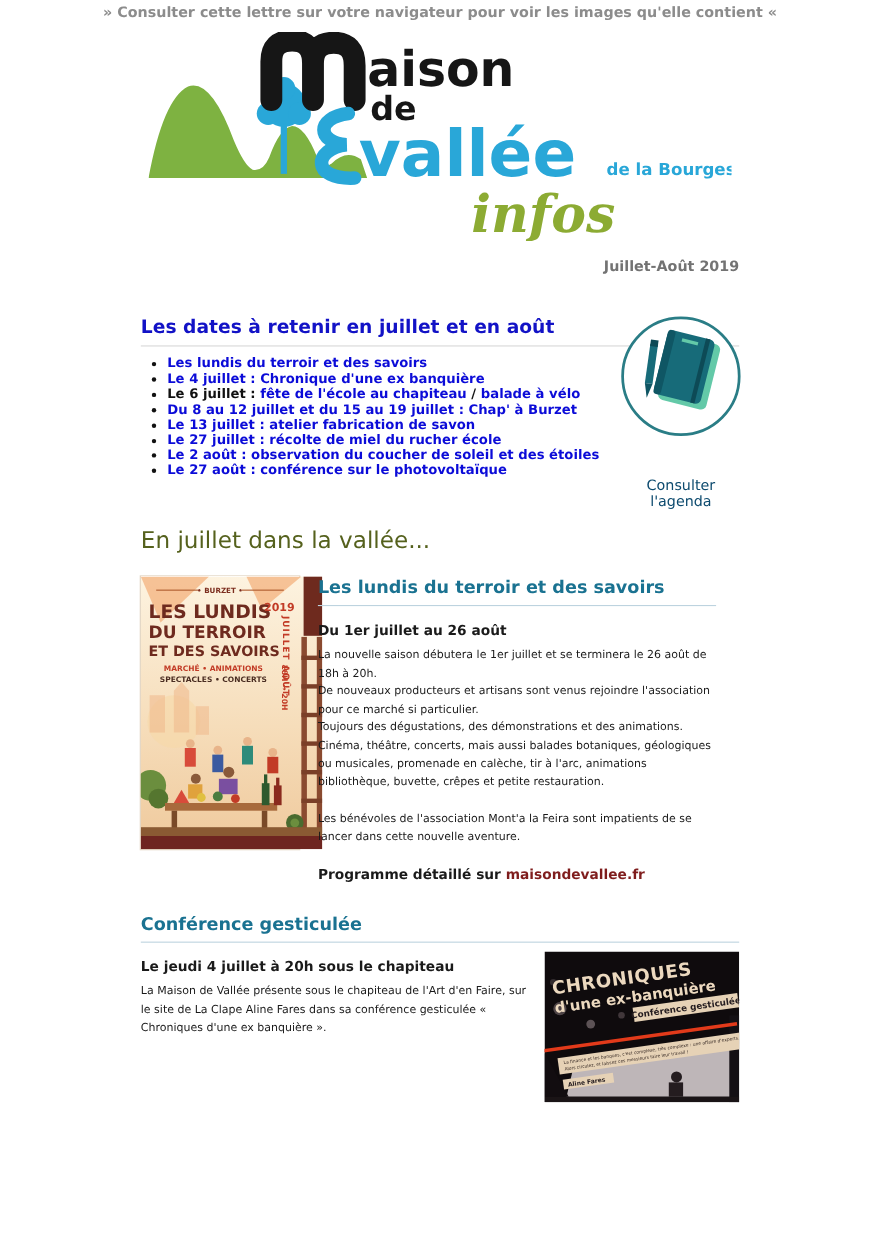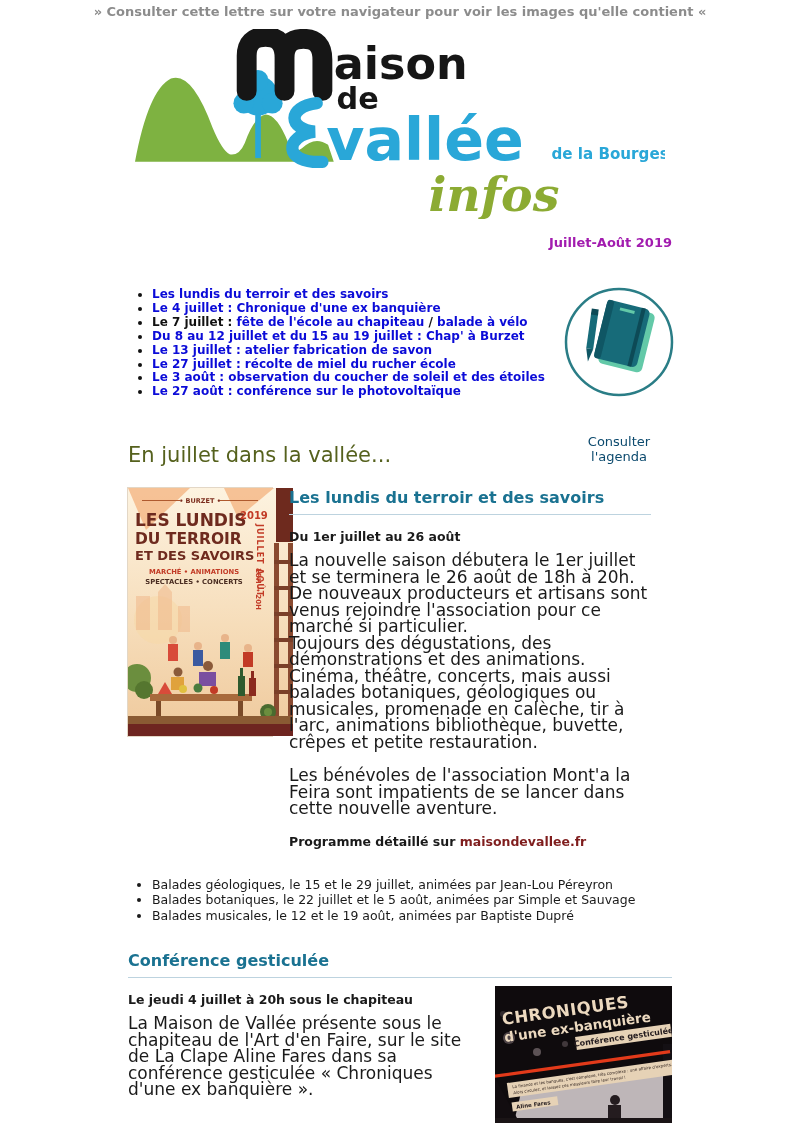--- a/index.html
+++ b/index.html
@@ -2,38 +2,38 @@
 <html><head>
 <meta charset="utf-8">
 <style>
   html,body{margin:0;padding:0;background:#ffffff;}
   body{width:800px;height:1132px;font-family:"DejaVu Sans","Liberation Sans",sans-serif;color:#1a1a1a;}
   .page{position:relative;width:800px;height:1132px;overflow:hidden;background:#fff;}
   .topbar{padding-top:4px;text-align:center;font-size:13px;font-weight:bold;color:#8c8c8c;}
   .content{width:544px;margin:0 auto;position:relative;}
   .logo-block{margin-top:10px;height:192px;}
   .logo-block svg{display:block;margin:0 auto;}
-  .issue{margin-top:14px;text-align:right;font-size:13px;font-weight:bold;color:#a21caf;}
+  .issue{margin-top:14px;text-align:right;font-size:13px;font-weight:bold;color:#737373;}
   
   .sec-dates{position:relative;margin-top:38px;}
   .dates-title{margin:0;font-size:17px;font-weight:bold;color:#1212c6;padding-bottom:6px;border-bottom:1px solid #d8d8d8;}
   ul.dates{margin:9px 0 0 0;padding-left:24px;list-style:disc;}
   ul.dates li{font-size:12px;font-weight:bold;line-height:13.9px;color:#111;}
   .lnk{color:#0b0bd8;}
   .agenda{position:absolute;right:-6px;top:-2px;width:118px;text-align:center;z-index:3;}
   .agenda-label{margin-top:32px;font-size:13px;color:#0c4a6e;}
   
   .july-title{margin:44px 0 0 0;font-size:21px;font-weight:normal;color:#55611d;}
   
   .cols{display:flex;margin-top:21px;}
   .poster-wrap{flex:none;width:144px;height:248px;box-shadow:0 0 0 1px #e3d7c6;}
   .rcol{margin-left:17px;width:362px;}
   .teal-title{margin:0;font-size:16px;font-weight:bold;color:#1a7291;padding-bottom:7px;border-bottom:1px solid #bdd3df;}
   .bold-line{margin:14px 0 8px 0;font-size:12.5px;font-weight:bold;}
-  p.body{margin:0 0 17px 0;font-size:17px;line-height:16.5px;white-space:pre-line;}
+  p.body{margin:0 0 17px 0;font-size:10px;line-height:16.5px;white-space:pre-line;}
   .program{font-size:12.5px;font-weight:bold;margin:0;}
   .plink{color:#7f1d1d;margin-top:48px;}
   
   .sec{margin-top:28px;}
   .intro{margin:11px 0 6px 0;font-size:12.5px;}
   ul.plain{margin:6px 0 0 0;padding-left:24px;}
   ul.plain li{font-size:12.5px;line-height:15.5px;}
   
   .conf-cols{display:flex;margin-top:0;}
   .lcol{width:355px;}
@@ -65,20 +65,21 @@
         <path d="M192,78 C160,82 162,106 190,108 C158,112 156,142 198,140" stroke="#29a7d8" stroke-width="13" fill="none" stroke-linecap="round"></path>
         <text x="202" y="138" font-size="62" font-weight="bold" fill="#29a7d8">vallée</text>
         <text x="440" y="137" font-size="16" font-weight="bold" fill="#29a7d8">de la Bourges</text>
         <text x="310" y="192" font-size="50" font-weight="bold" font-style="italic" fill="#8cab33" font-family="DejaVu Serif, serif">infos</text>
       </svg>
     </div>
 
     <div class="issue">Juillet-Août 2019</div>
 
     <div class="sec-dates">
+      <h2 class="dates-title">Les dates à retenir en juillet et en août</h2>
 
       <div class="agenda">
         <svg width="112" height="112" viewBox="0 0 112 112">
           <circle cx="56" cy="56" r="53" fill="#ffffff" stroke="#2a7d86" stroke-width="2.5"></circle>
           <g transform="rotate(14 60 52)">
             <rect x="80" y="26" width="5" height="50" fill="#0d4a56"></rect>
             <rect x="41" y="21" width="45" height="61" rx="5" fill="#63c9a8"></rect>
             <rect x="36" y="18" width="44" height="60" rx="5" fill="#176b79"></rect>
             <rect x="36" y="18" width="7" height="60" rx="3" fill="#0f5664"></rect>
             <rect x="71" y="18" width="4" height="60" fill="#0d4a56"></rect>
@@ -89,25 +90,25 @@
             <rect x="25" y="23" width="7" height="6" fill="#0d4a56"></rect>
             <polygon points="25,63 32,63 28.5,76" fill="#0f5664"></polygon>
           </g>
         </svg>
         <div class="agenda-label">Consulter l'agenda</div>
       </div>
 
       <ul class="dates">
         <li><span></span><span class="lnk">Les lundis du terroir et des savoirs</span></li>
         <li><span></span><span class="lnk">Le 4 juillet : Chronique d'une ex banquière</span></li>
-        <li><span>Le 7 juillet : </span><span class="lnk">fête de l'école au chapiteau</span><span> / </span><span class="lnk">balade à vélo</span></li>
+        <li><span>Le 6 juillet : </span><span class="lnk">fête de l'école au chapiteau</span><span> / </span><span class="lnk">balade à vélo</span></li>
         <li><span></span><span class="lnk">Du 8 au 12 juillet et du 15 au 19 juillet : Chap' à Burzet</span></li>
         <li><span></span><span class="lnk">Le 13 juillet : atelier fabrication de savon</span></li>
         <li><span></span><span class="lnk">Le 27 juillet : récolte de miel du rucher école</span></li>
-        <li><span></span><span class="lnk">Le 3 août : observation du coucher de soleil et des étoiles</span></li>
+        <li><span></span><span class="lnk">Le 2 août : observation du coucher de soleil et des étoiles</span></li>
         <li><span></span><span class="lnk">Le 27 août : conférence sur le photovoltaïque</span></li>
       </ul>
     </div>
 
     <h2 class="july-title">En juillet dans la vallée...</h2>
 
     <div class="cols">
       <div class="poster-wrap">
         <svg width="165" height="248" viewBox="0 0 165 248">
           <defs>
@@ -187,25 +188,20 @@
         <p class="body">La nouvelle saison débutera le 1er juillet et se terminera le 26 août de 18h à 20h.
 De nouveaux producteurs et artisans sont venus rejoindre l'association pour ce marché si particulier.
 Toujours des dégustations, des démonstrations et des animations.
 Cinéma, théâtre, concerts, mais aussi balades botaniques, géologiques ou musicales, promenade en calèche, tir à l'arc, animations bibliothèque, buvette, crêpes et petite restauration.</p>
         <p class="body">Les bénévoles de l'association Mont'a la Feira sont impatients de se lancer dans cette nouvelle aventure.</p>
         <p class="program"><span>Programme détaillé sur </span><span class="plink">maisondevallee.fr</span></p>
       </div>
     </div>
 
     <div class="sec">
-      <ul class="plain">
-        <li>Balades géologiques, le 15 et le 29 juillet, animées par Jean-Lou Péreyron</li>
-        <li>Balades botaniques, le 22 juillet et le 5 août, animées par Simple et Sauvage</li>
-        <li>Balades musicales, le 12 et le 19 août, animées par Baptiste Dupré</li>
-      </ul>
     </div>
 
     <div class="sec">
       <h3 class="teal-title">Conférence gesticulée</h3>
       <div class="conf-cols">
         <div class="lcol">
           <div class="bold-line">Le jeudi 4 juillet à 20h sous le chapiteau</div>
           <p class="body">La Maison de Vallée présente sous le chapiteau de l'Art d'en Faire, sur le site de La Clape Aline Fares dans sa conférence gesticulée « Chroniques d'une ex banquière ».</p>
 
         </div>

